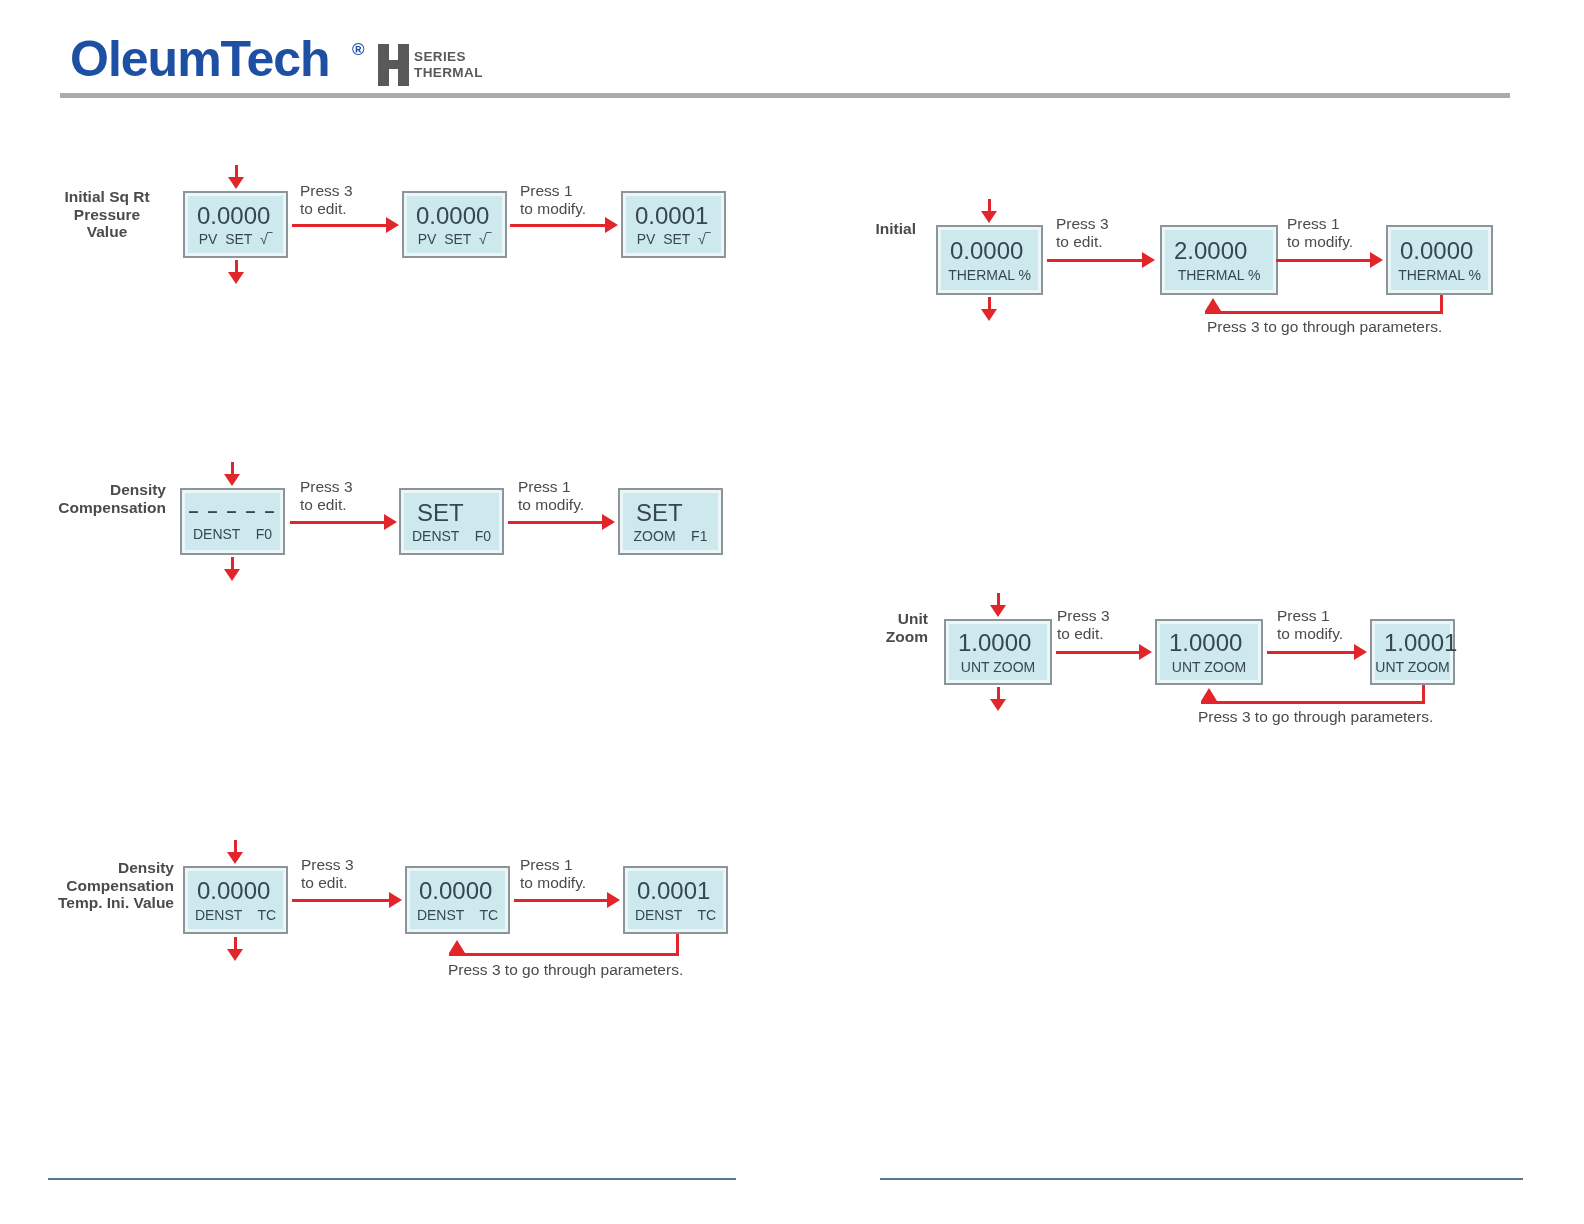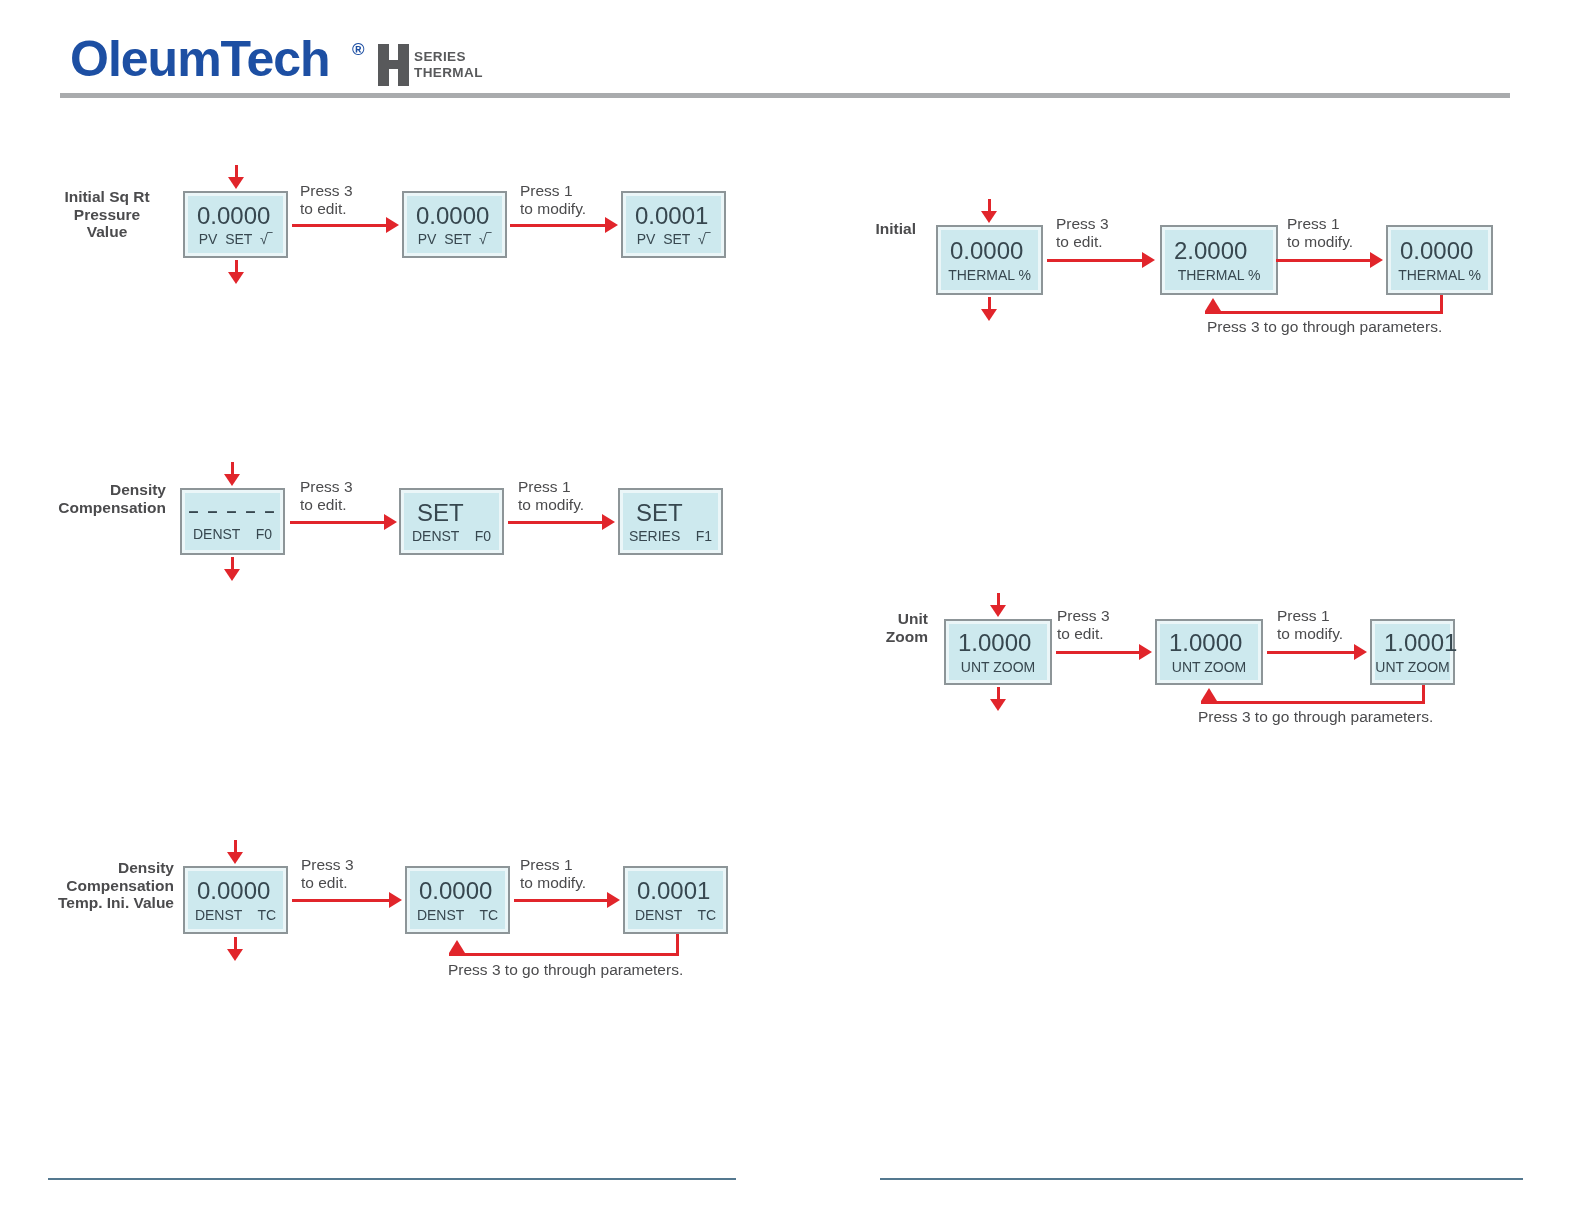--- a/index.html
+++ b/index.html
@@ -213,21 +213,21 @@
     <div class="press" style="left:518px;top:478px;">
       <div>Press 1</div>
       <div>to modify.</div>
     </div>
     <div class="harrow" style="left:508px;top:514px;width:107px;">
         <div class="hshaft"></div>
         <div class="hhead"></div>
       </div>
     <div class="lcd" style="left:618px;top:488px;width:105px;height:67px;">
       <div class="lcd-value align-left">SET</div>
-      <div class="lcd-sub">SERIES    F1</div>
+      <div class="lcd-sub">ZOOM    F1</div>
     </div>
   </section>
 
   <section>
     <div class="dlabel" style="left:860px;top:610px;width:68px;">
       <div>Unit</div>
       <div>Zoom</div>
     </div>
     <div class="varrow" style="left:990px;top:593px;">
         <div class="vshaft"></div>

